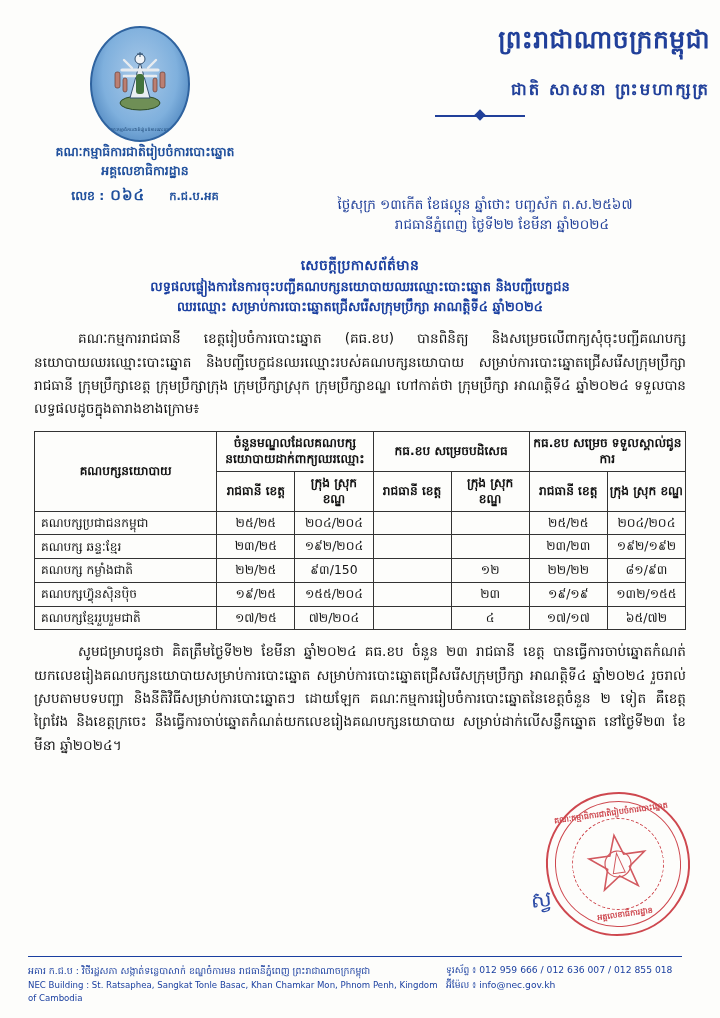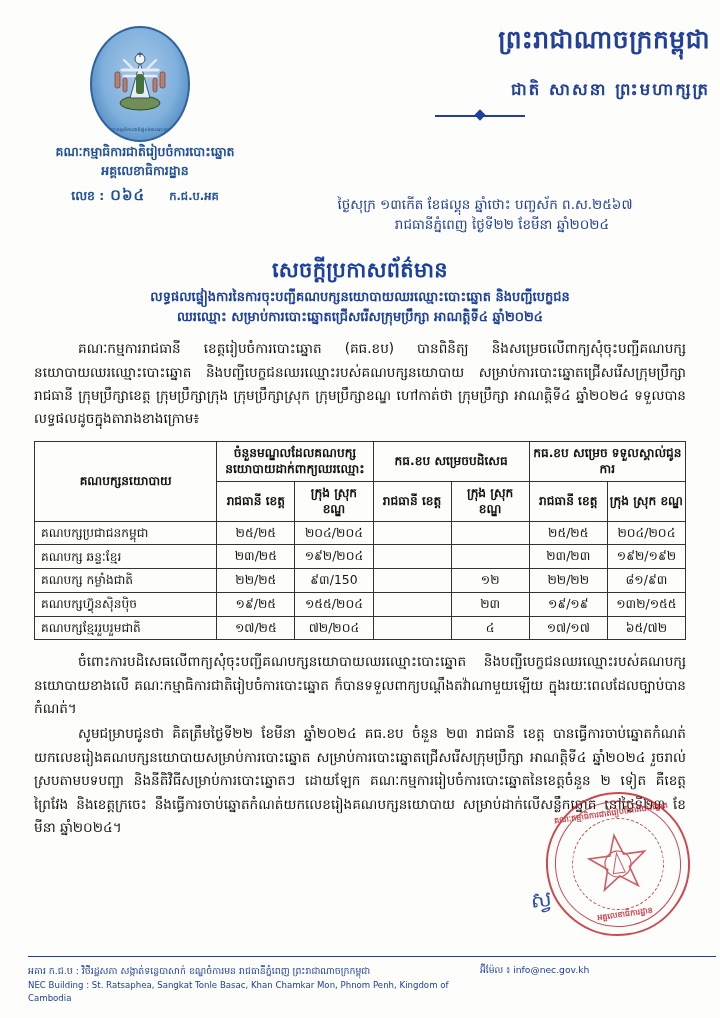--- a/index.html
+++ b/index.html
@@ -61,21 +61,21 @@
     position:absolute;top:1px;left:50%;transform:translateX(-50%) rotate(45deg);
     width:8px;height:8px;background:#21409a;
   }
 
   .datelines{position:absolute;left:260px;top:194px;width:450px;color:#21409a;text-align:center;}
   .datelines .d1{font-size:13.5px;line-height:1.5;}
   .datelines .d2{font-size:13.5px;line-height:1.5;padding-left:34px;}
 
   
   .titleblock{margin:6px 28px 0;text-align:center;color:#1a3fa0;}
-  .titleblock .t-main{font-size:21px;font-weight:bold;letter-spacing:.3px;}
+  .titleblock .t-main{font-size:14px;font-weight:bold;letter-spacing:.3px;}
   .titleblock .t-sub{font-size:13px;font-weight:bold;line-height:1.55;}
 
   
   .body-text{margin:10px 34px 0;font-size:13.6px;line-height:1.72;text-align:justify;color:#101010;}
   .body-text p{margin:0 0 2px;text-indent:44px;}
 
   
   .table-wrap{margin:10px 34px 0;}
   table.reg{
     width:100%;border-collapse:collapse;font-size:12.2px;
@@ -120,21 +120,21 @@
 
   .signature{
     position:absolute;right:168px;bottom:100px;
     color:#1d3fa0;font-size:22px;transform:rotate(-6deg);
     font-family:"DejaVu Serif","Liberation Serif",serif;
     opacity:.92;
   }
 
   
   .footer{
-    position:absolute;left:28px;right:4px;bottom:12px;margin-top:28px;
+    position:absolute;left:28px;right:38px;bottom:12px;margin-top:28px;
   }
   .footer .rule{height:1.6px;background:#1a3fa0;margin-bottom:6px;}
   .footer .cols{display:flex;justify-content:space-between;align-items:flex-start;}
   .footer .addr .km{font-size:9.4px;color:#1a3fa0;line-height:1.6;}
   .footer .addr .en{font-size:8.6px;color:#1a3fa0;line-height:1.6;}
   .footer .contact{text-align:left;min-width:236px;}
   .footer .contact .ph{font-size:9.2px;color:#1a3fa0;line-height:1.6;}
   .footer .contact .em{font-size:9.2px;color:#1a3fa0;line-height:1.6;}
 </style>
 </head>
@@ -273,21 +273,20 @@
           <td class="cell-num"></td>
           <td class="cell-num">៤</td>
           <td class="cell-num">១៧/១៧</td>
           <td class="cell-num">៦៥/៧២</td>
         </tr>
       </tbody>
     </table>
   </div>
 
   <div class="body-text">
-    <p>ចំពោះការបដិសេធលើពាក្យសុំចុះបញ្ជីគណបក្សនយោបាយឈរឈ្មោះបោះឆ្នោត និងបញ្ជីបេក្ខជនឈរឈ្មោះរបស់គណបក្សនយោបាយខាងលើ គណៈកម្មាធិការជាតិរៀបចំការបោះឆ្នោត ក៏បានទទួលពាក្យបណ្ដឹងតវ៉ាណាមួយឡើយ ក្នុងរយៈពេលដែលច្បាប់បានកំណត់។</p>
     <p>សូមជម្រាបជូនថា គិតត្រឹមថ្ងៃទី២២ ខែមីនា ឆ្នាំ២០២៤ គធ.ខប ចំនួន ២៣ រាជធានី ខេត្ត បានធ្វើការចាប់ឆ្នោតកំណត់យកលេខរៀងគណបក្សនយោបាយសម្រាប់ការបោះឆ្នោត សម្រាប់ការបោះឆ្នោតជ្រើសរើសក្រុមប្រឹក្សា អាណត្តិទី៤ ឆ្នាំ២០២៤ រួចរាល់ ស្របតាមបទបញ្ជា និងនីតិវិធីសម្រាប់ការបោះឆ្នោតៗ ដោយឡែក គណៈកម្មការរៀបចំការបោះឆ្នោតនៃខេត្តចំនួន ២ ទៀត គឺខេត្តព្រៃវែង និងខេត្តក្រចេះ នឹងធ្វើការចាប់ឆ្នោតកំណត់យកលេខរៀងគណបក្សនយោបាយ សម្រាប់ដាក់លើសន្លឹកឆ្នោត នៅថ្ងៃទី២៣ ខែមីនា ឆ្នាំ២០២៤។</p>
   </div>
 
   <div class="signature">ស្វ</div>
 
   <div class="seal">
     <div class="st top">គណៈកម្មាធិការជាតិរៀបចំការបោះឆ្នោត</div>
     <svg class="star" viewBox="0 0 70 70">
       <polygon points="35,6 42,26 63,26 46,39 52,59 35,47 18,59 24,39 7,26 28,26" fill="none" stroke="#c4212a" stroke-width="1.6"></polygon>
       <circle cx="35" cy="35" r="13" fill="none" stroke="#c4212a" stroke-width="1.2"></circle>
@@ -297,20 +296,24 @@
   </div>
 
   <div class="footer">
     <div class="rule"></div>
     <div class="cols">
       <div class="addr">
         <div class="km">អគារ ក.ជ.ប : វិថីរដ្ឋសភា សង្កាត់ទន្លេបាសាក់ ខណ្ឌចំការមន រាជធានីភ្នំពេញ ព្រះរាជាណាចក្រកម្ពុជា</div>
         <div class="en">NEC Building : St. Ratsaphea, Sangkat Tonle Basac, Khan Chamkar Mon, Phnom Penh, Kingdom of Cambodia</div>
       </div>
       <div class="contact">
+        <div class="ph">
+          <span>ទូរស័ព្ទ ៖</span>
+          <span>012 959 666 / 012 636 007 / 012 855 018</span>
+        </div>
         <div class="em">
           <span>អ៊ីម៉ែល ៖</span>
           <span>info@nec.gov.kh</span>
         </div>
       </div>
     </div>
   </div>
 
 </div>
 

